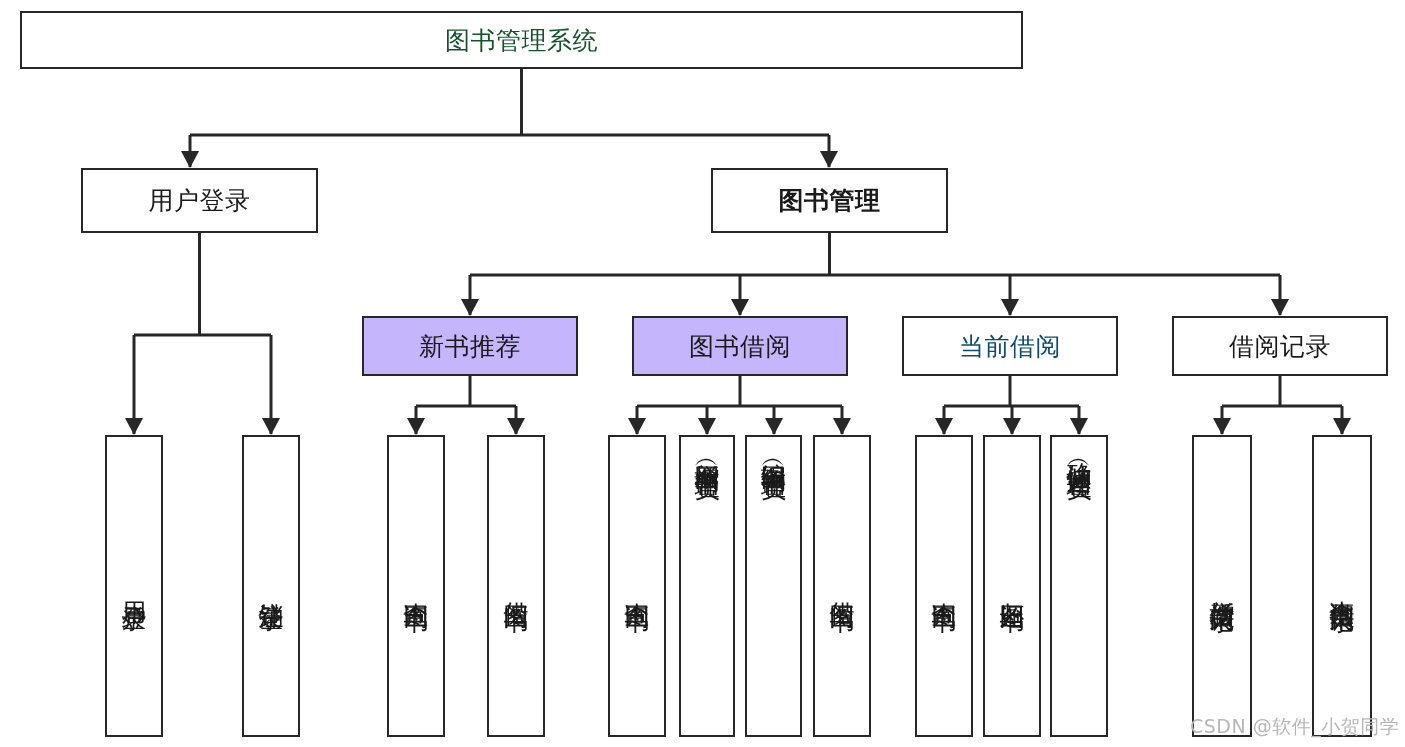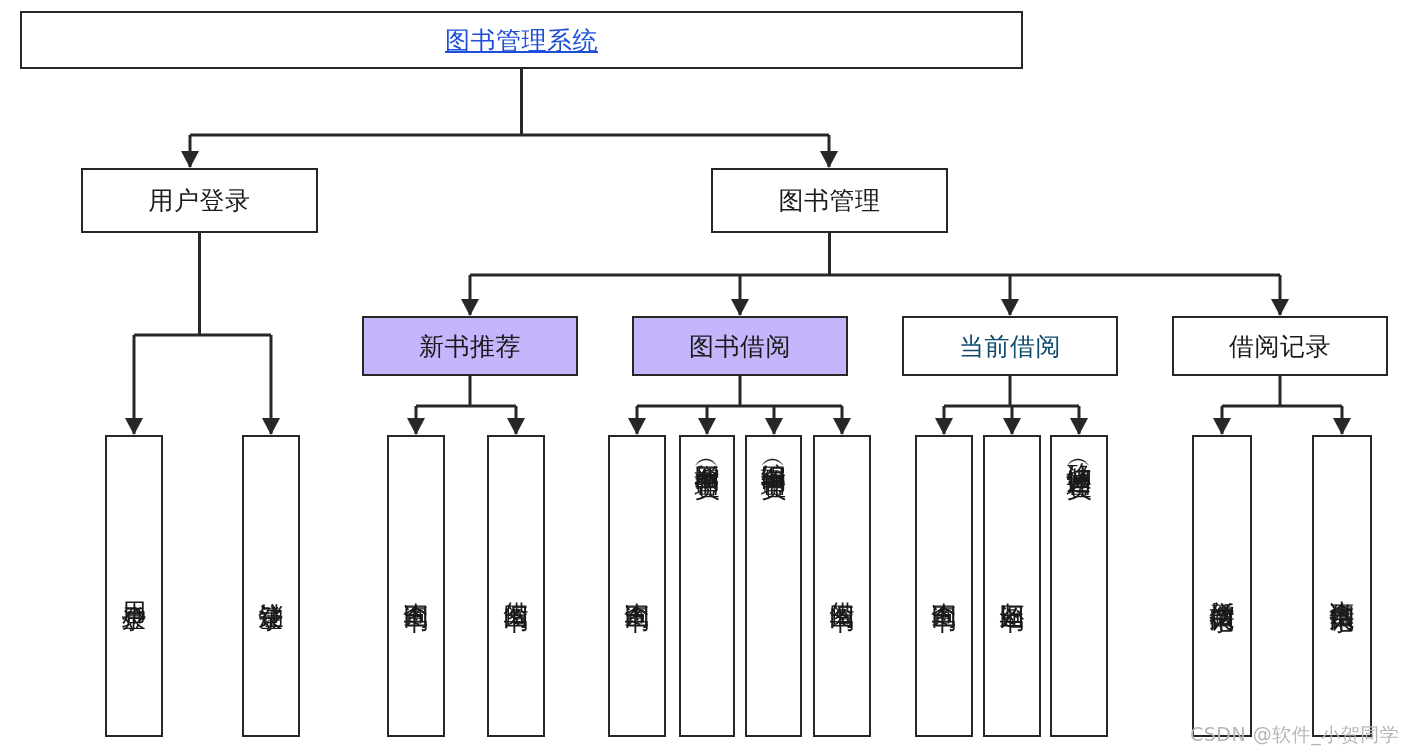--- a/index.html
+++ b/index.html
@@ -54,21 +54,20 @@
   .node.vertical.top-aligned {
     align-items: flex-start;
     padding-top: 6px;
   }
   #watermark {
     position: absolute;
     color: #b6b6b6;
     font-size: 19px;
     white-space: nowrap;
     letter-spacing: 0.5px;
-    margin-top: 8px;
   }
 </style>
 </head>
 <body>
 
 <div id="diagram-root">
   <svg id="wires" viewBox="0 0 1405 747" width="1405" height="747">
       <line x1="521.5" y1="69" x2="521.5" y2="135" stroke="#272727" stroke-width="3"></line>
       <line x1="190" y1="135" x2="829" y2="135" stroke="#272727" stroke-width="3"></line>
       <line x1="190" y1="135" x2="190" y2="167" stroke="#272727" stroke-width="3"></line>
@@ -117,27 +116,27 @@
       <polygon points="1070,418 1088,418 1079,435" fill="#272727"></polygon>
       <line x1="1280" y1="376" x2="1280" y2="406" stroke="#272727" stroke-width="3"></line>
       <line x1="1222" y1="406" x2="1342" y2="406" stroke="#272727" stroke-width="3"></line>
       <line x1="1222" y1="406" x2="1222" y2="434" stroke="#272727" stroke-width="3"></line>
       <polygon points="1213,418 1231,418 1222,435" fill="#272727"></polygon>
       <line x1="1342" y1="406" x2="1342" y2="434" stroke="#272727" stroke-width="3"></line>
       <polygon points="1333,418 1351,418 1342,435" fill="#272727"></polygon>
     </svg>
   <div id="nodes-layer">
       <div class="node horizontal" style="left: 20px; top: 11px; width: 1003px; height: 58px; border-color: rgb(39, 39, 39); background: rgb(255, 255, 255);">
-        <span class="node-label" style="color: #1d4ed8; text-decoration: underline;">图书管理系统</span>
+        <span class="node-label" style="color: #14532d;">图书管理系统</span>
       </div>
       <div class="node horizontal" style="left: 81px; top: 168px; width: 237px; height: 65px; border-color: rgb(39, 39, 39); background: rgb(255, 255, 255);">
         <span class="node-label" style="color: rgb(26, 26, 26);">用户登录</span>
       </div>
       <div class="node horizontal" style="left: 711px; top: 168px; width: 237px; height: 65px; border-color: rgb(39, 39, 39); background: rgb(255, 255, 255);">
-        <span class="node-label" style="color: rgb(26, 26, 26);">图书管理</span>
+        <span class="node-label" style="color: rgb(26, 26, 26); font-weight: bold;">图书管理</span>
       </div>
       <div class="node horizontal" style="left: 362px; top: 316px; width: 216px; height: 60px; border-color: rgb(39, 39, 39); background: #c4b5fd;">
         <span class="node-label" style="color: rgb(26, 26, 26);">新书推荐</span>
       </div>
       <div class="node horizontal" style="left: 632px; top: 316px; width: 216px; height: 60px; border-color: rgb(39, 39, 39); background: #c4b5fd;">
         <span class="node-label" style="color: rgb(26, 26, 26);">图书借阅</span>
       </div>
       <div class="node horizontal" style="left: 902px; top: 316px; width: 216px; height: 60px; border-color: rgb(39, 39, 39); background: rgb(255, 255, 255);">
         <span class="node-label" style="color: #0c4a6e;">当前借阅</span>
       </div>

